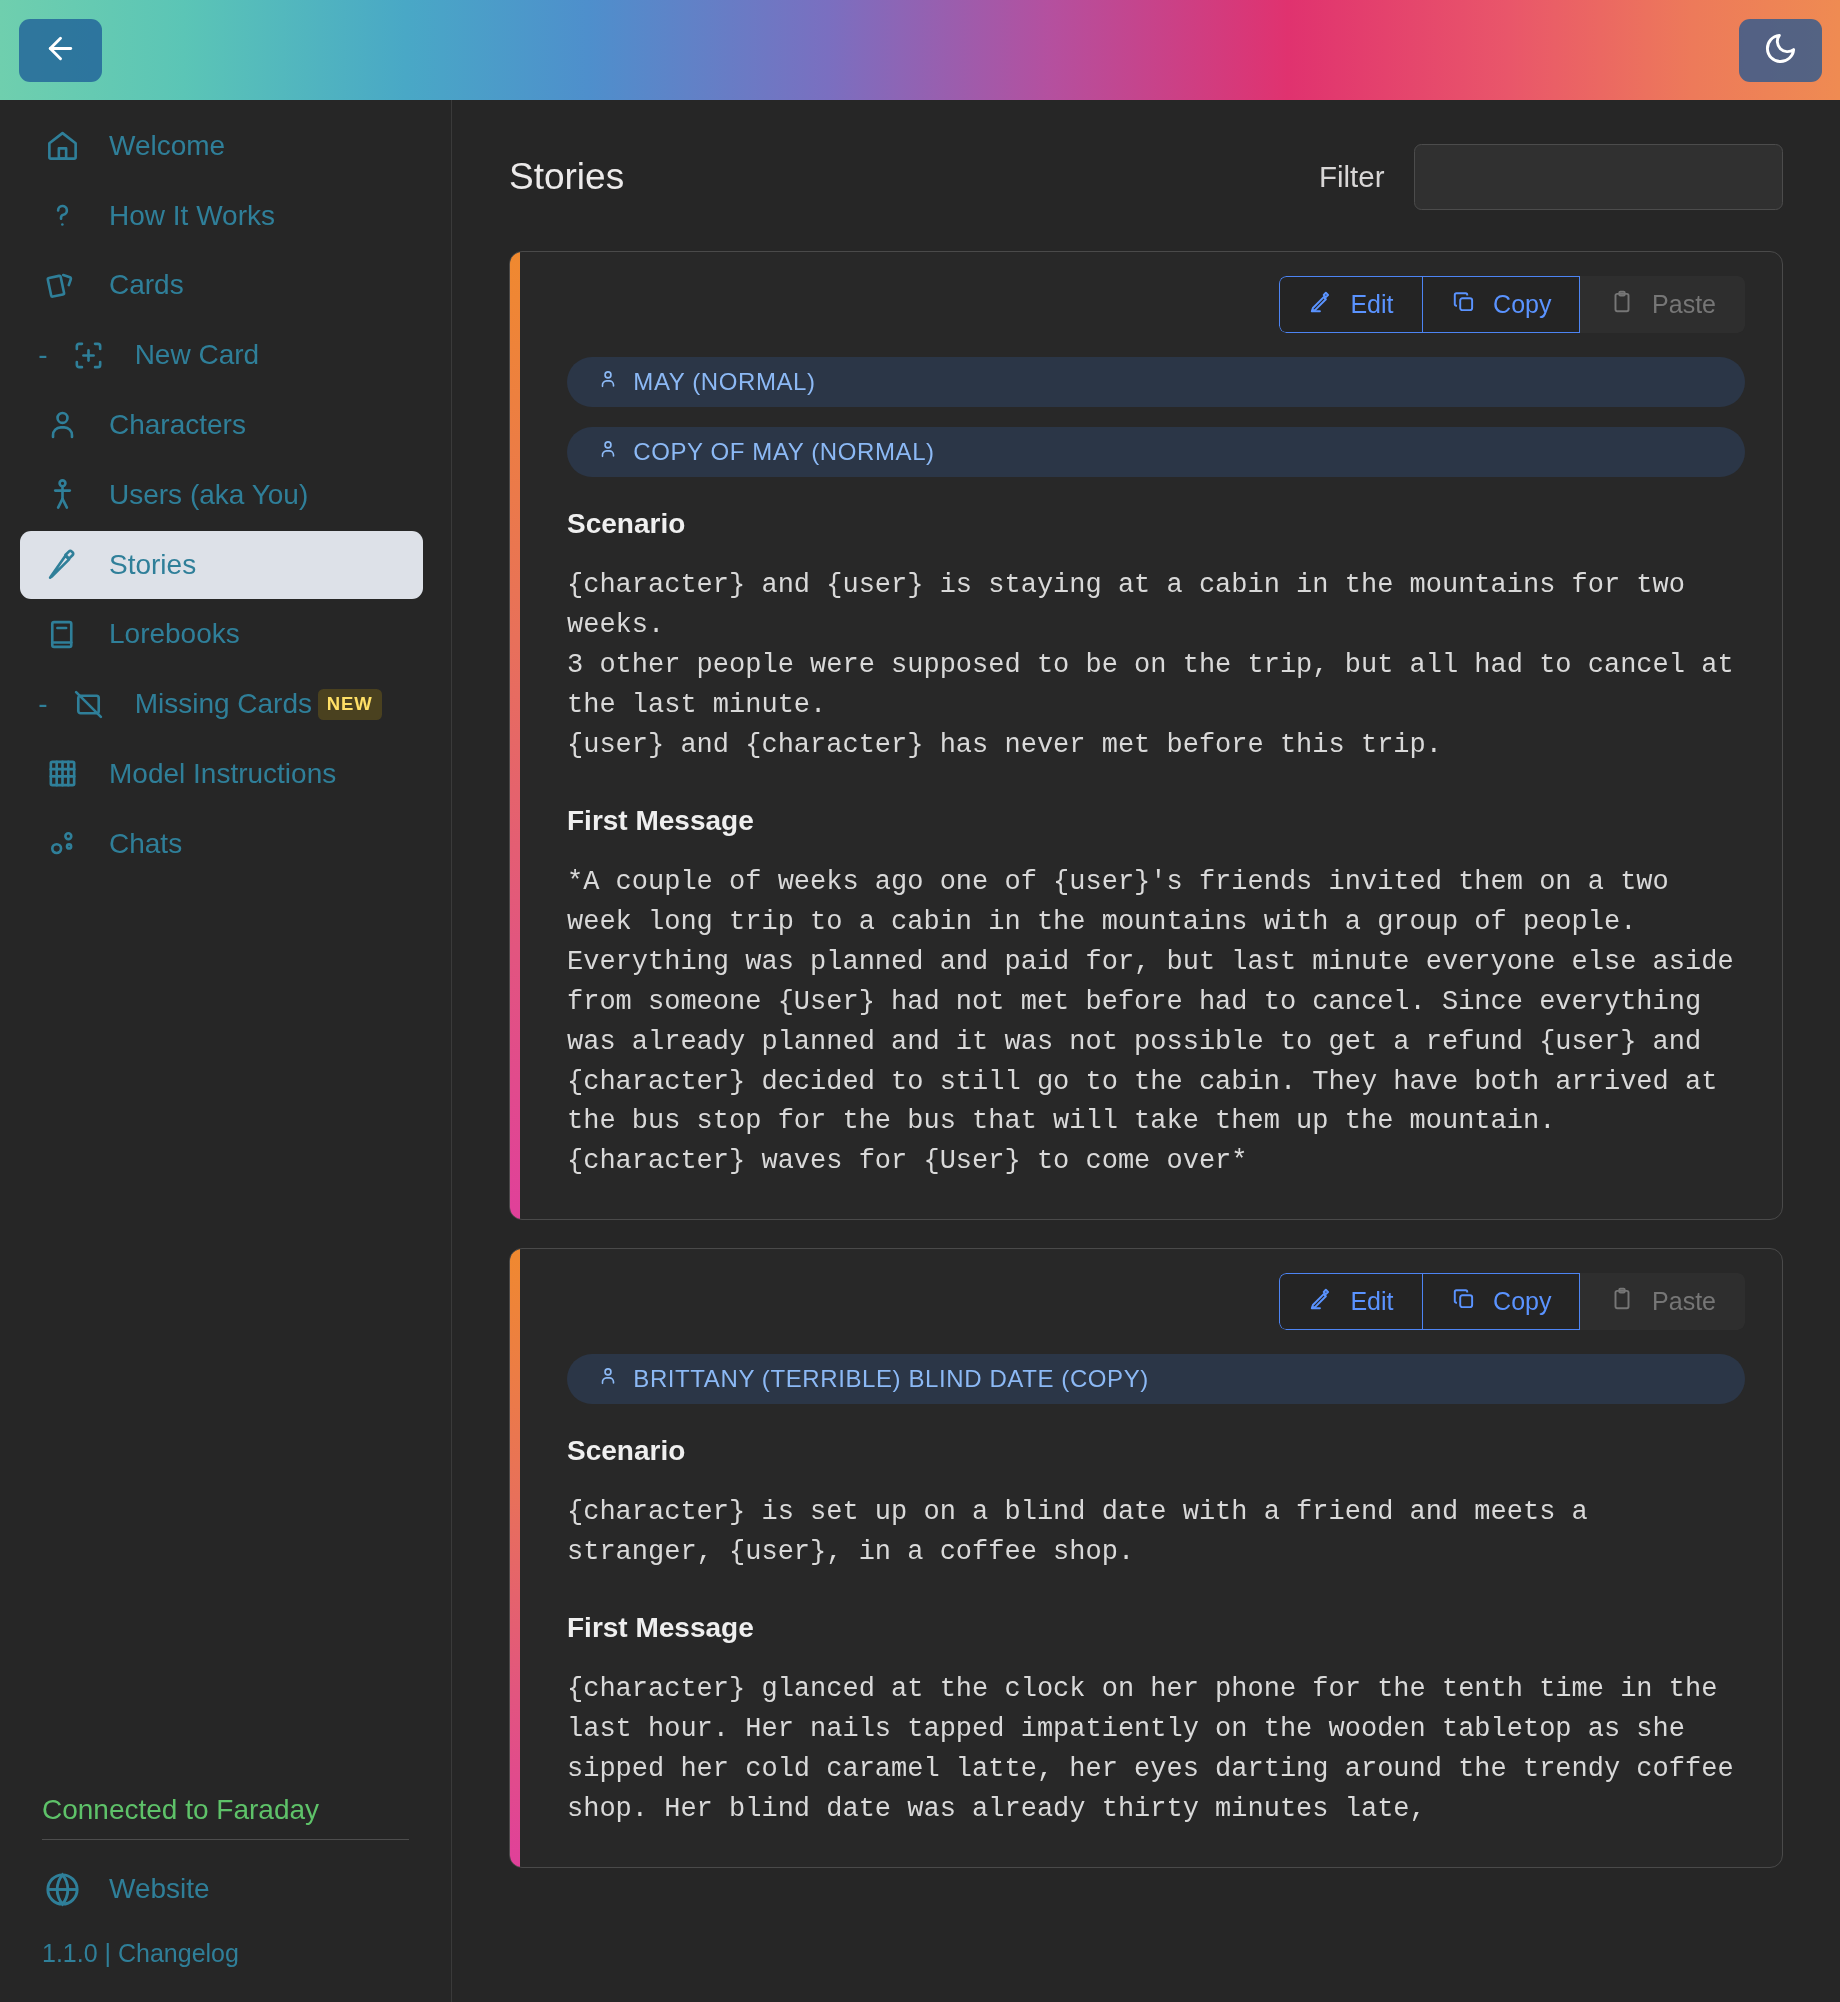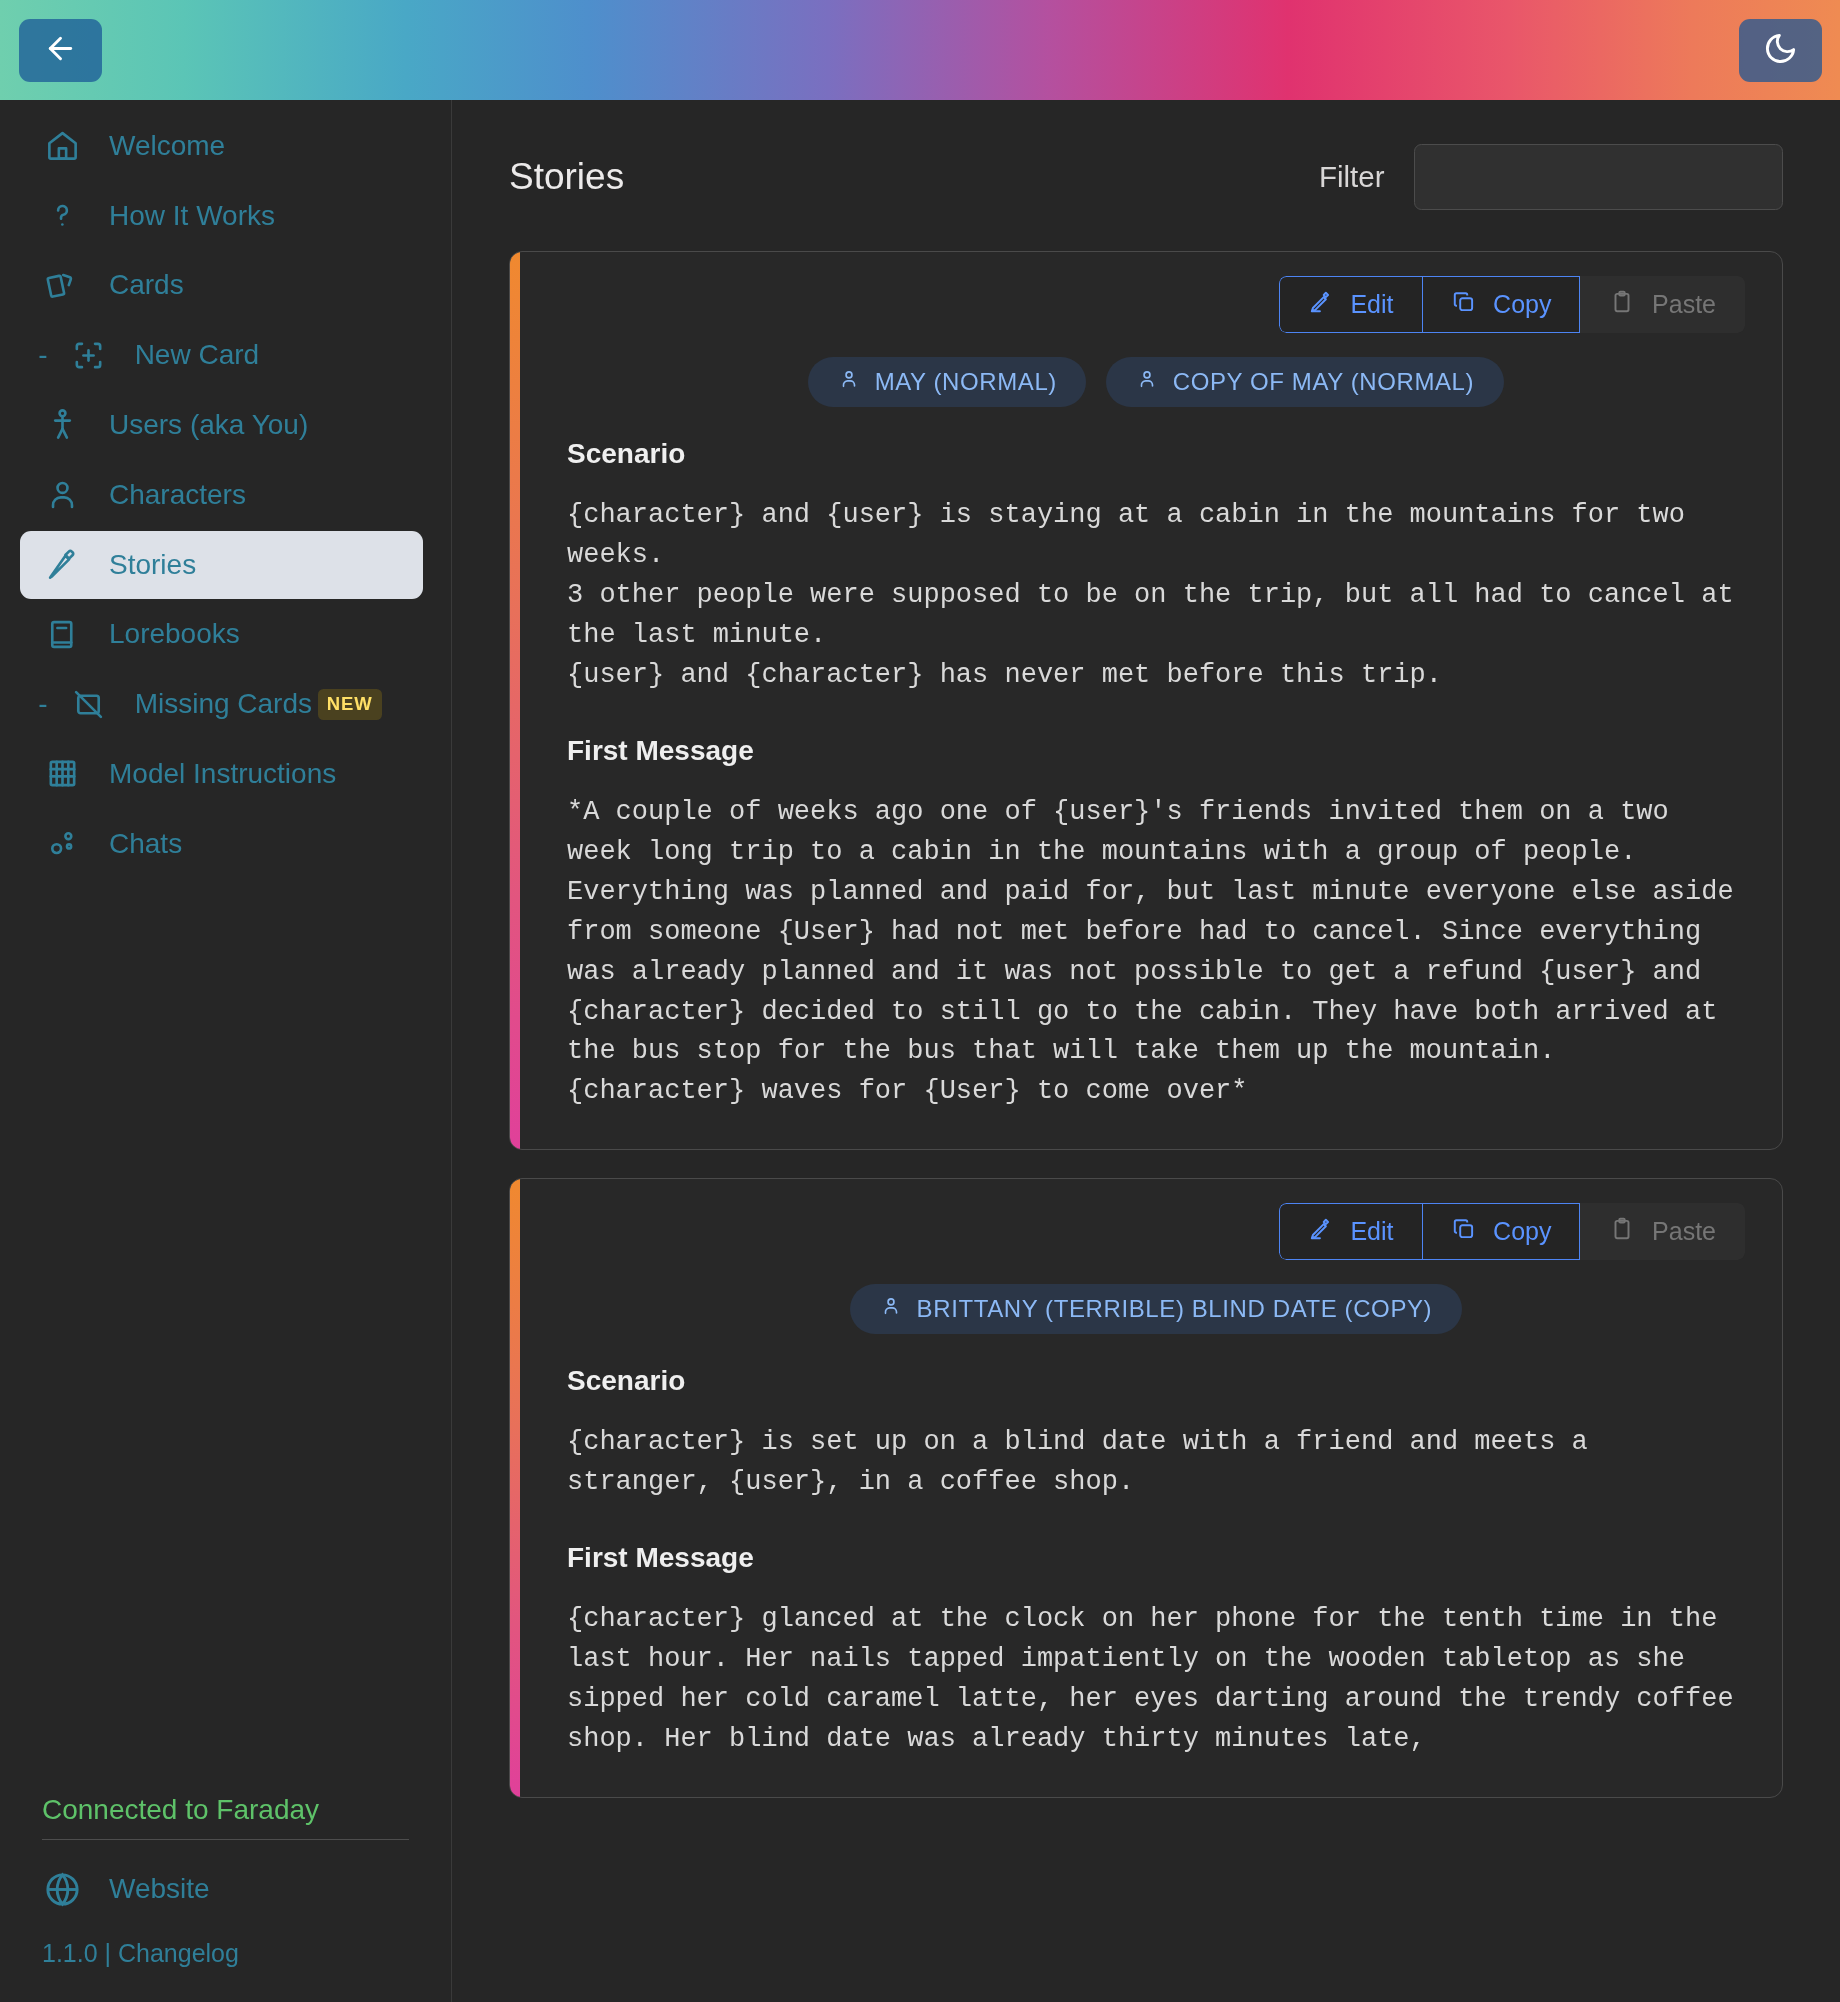--- a/index.html
+++ b/index.html
@@ -242,20 +242,21 @@
     border-radius: 0 7.4px 7.4px 0;
   }
   .tbtn svg { width: 26px; height: 26px; }
 
   .tag-row {
     display: flex;
     justify-content: center;
     gap: 20px;
     margin: 24px 0 31px 0;
     flex-wrap: wrap;
+    flex-direction: column;
   }
   .tag {
     display: flex;
     align-items: center;
     gap: 14.8px;
     background: #2b3647;
     color: #8cb9f5;
     border-radius: 28px;
     padding: 11px 29.5px;
     font-size: 24px;
@@ -343,37 +344,37 @@
               <path d="M4 7.5V5.5a1.5 1.5 0 0 1 1.5-1.5h2M16.5 4h2A1.5 1.5 0 0 1 20 5.5v2M20 16.5v2a1.5 1.5 0 0 1-1.5 1.5h-2M7.5 20h-2A1.5 1.5 0 0 1 4 18.5v-2"></path>
               <line x1="12" y1="8.5" x2="12" y2="15.5"></line>
               <line x1="8.5" y1="12" x2="15.5" y2="12"></line>
             </svg>
           </span>
           <span class="nav-label">New Card</span>
         </div>
         <div class="nav-item">
           <span class="nav-icon">
             <svg viewBox="0 0 24 24" fill="none" stroke="#2f7f99" stroke-width="1.8" stroke-linecap="round" stroke-linejoin="round">
+              <circle cx="12" cy="7.5" r="3.4"></circle>
+              <path d="M5.5 20.5v-1.2A5.3 5.3 0 0 1 10.8 14h2.4a5.3 5.3 0 0 1 5.3 5.3v1.2"></path>
+            </svg>
+          </span>
+          <span class="nav-label">Characters</span>
+        </div>
+        <div class="nav-item">
+          <span class="nav-icon">
+            <svg viewBox="0 0 24 24" fill="none" stroke="#2f7f99" stroke-width="1.8" stroke-linecap="round" stroke-linejoin="round">
               <circle cx="12" cy="4.3" r="2"></circle>
               <line x1="12" y1="6.3" x2="12" y2="15"></line>
               <line x1="7" y1="9.3" x2="17" y2="9.3"></line>
               <line x1="12" y1="15" x2="9" y2="21"></line>
               <line x1="12" y1="15" x2="15" y2="21"></line>
             </svg>
           </span>
           <span class="nav-label">Users (aka You)</span>
-        </div>
-        <div class="nav-item">
-          <span class="nav-icon">
-            <svg viewBox="0 0 24 24" fill="none" stroke="#2f7f99" stroke-width="1.8" stroke-linecap="round" stroke-linejoin="round">
-              <circle cx="12" cy="7.5" r="3.4"></circle>
-              <path d="M5.5 20.5v-1.2A5.3 5.3 0 0 1 10.8 14h2.4a5.3 5.3 0 0 1 5.3 5.3v1.2"></path>
-            </svg>
-          </span>
-          <span class="nav-label">Characters</span>
         </div>
         <div class="nav-item active">
           <span class="nav-icon">
             <svg viewBox="0 0 24 24" fill="none" stroke="#2f7f99" stroke-width="1.8" stroke-linecap="round" stroke-linejoin="round">
               <path d="M4.5 19.5l-1 1.5 1.5-1 11.5-11.5-2.5-2.5z"></path>
               <path d="M14 5.5l2.5-2.5a1.2 1.2 0 0 1 1.7 0l.8.8a1.2 1.2 0 0 1 0 1.7L16.5 8z"></path>
             </svg>
           </span>
           <span class="nav-label">Stories</span>
         </div>

